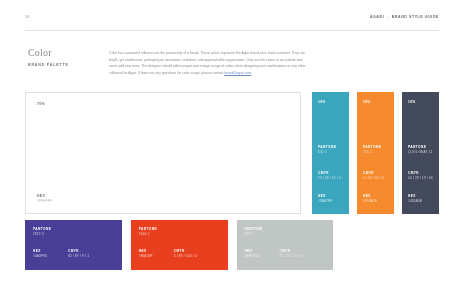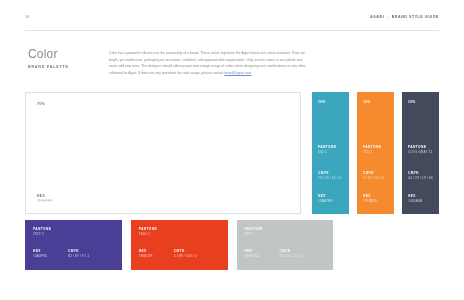--- a/index.html
+++ b/index.html
@@ -47,25 +47,26 @@
   }
   .header-sep { color: #b5b5b5; font-weight: normal; }
 
   
   .title-block {
     position: absolute;
     left: 28px; top: 48px;
     width: 78px;
   }
   .title {
-    font-size: 12px;
+    font-size: 10px;
     font-weight: normal;
     color: #8a8a8a;
     letter-spacing: 0.2px;
     line-height: 1.05;
+    font-family: Liberation Serif, serif;
   }
   .subtitle {
     margin-top: 4px;
     font-size: 3.7px;
     font-weight: bold;
     letter-spacing: 0.75px;
     color: #777777;
   }
 
   

